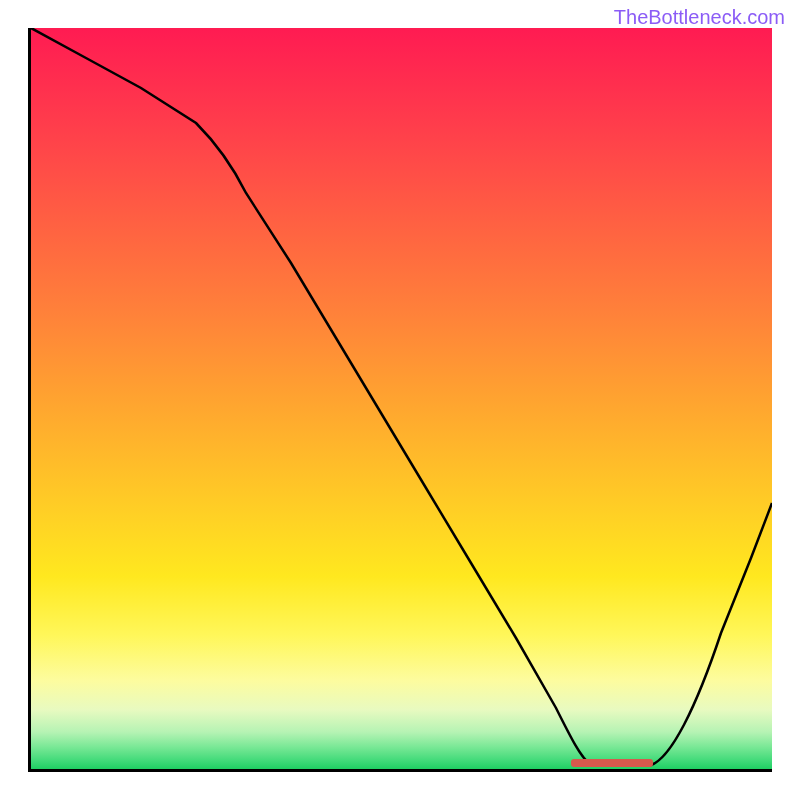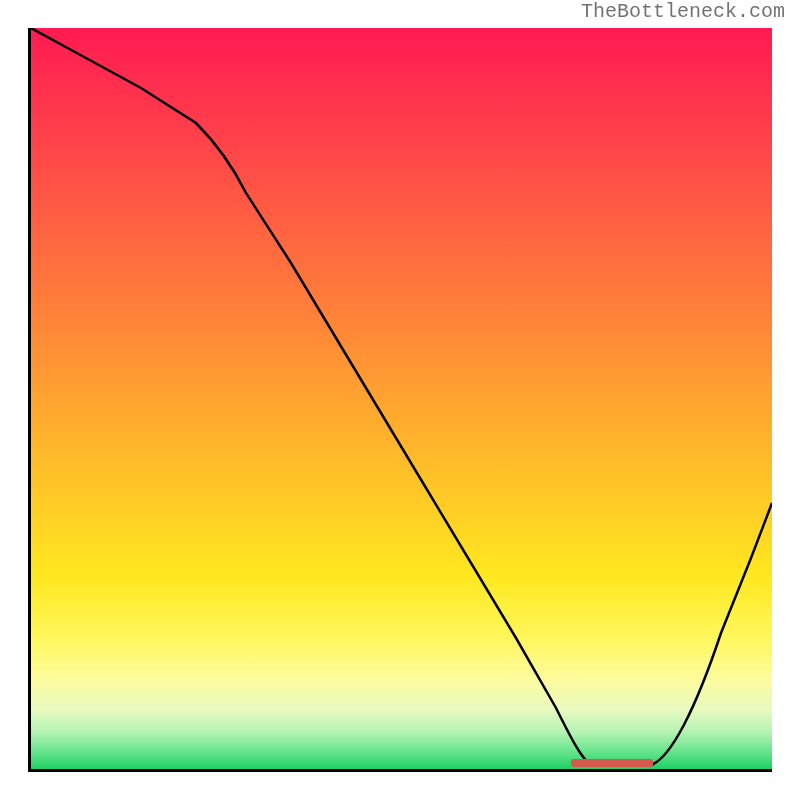--- a/index.html
+++ b/index.html
@@ -6,26 +6,25 @@
     margin: 0;
     padding: 0;
     width: 800px;
     height: 800px;
     background: #ffffff;
     font-family: Arial, sans-serif;
     position: relative;
   }
   .watermark {
     position: absolute;
-    top: 0;
+    top: 6px;
     right: 15px;
     font-size: 20px;
-    color: #737373;
+    color: #8b5cf6;
     font-weight: normal;
-    font-family: Liberation Mono, monospace;
   }
   .chart-area {
     position: absolute;
     top: 28px;
     left: 28px;
     width: 744px;
     height: 744px;
     border-left: 3px solid #000000;
     border-bottom: 3px solid #000000;
     box-sizing: border-box;

